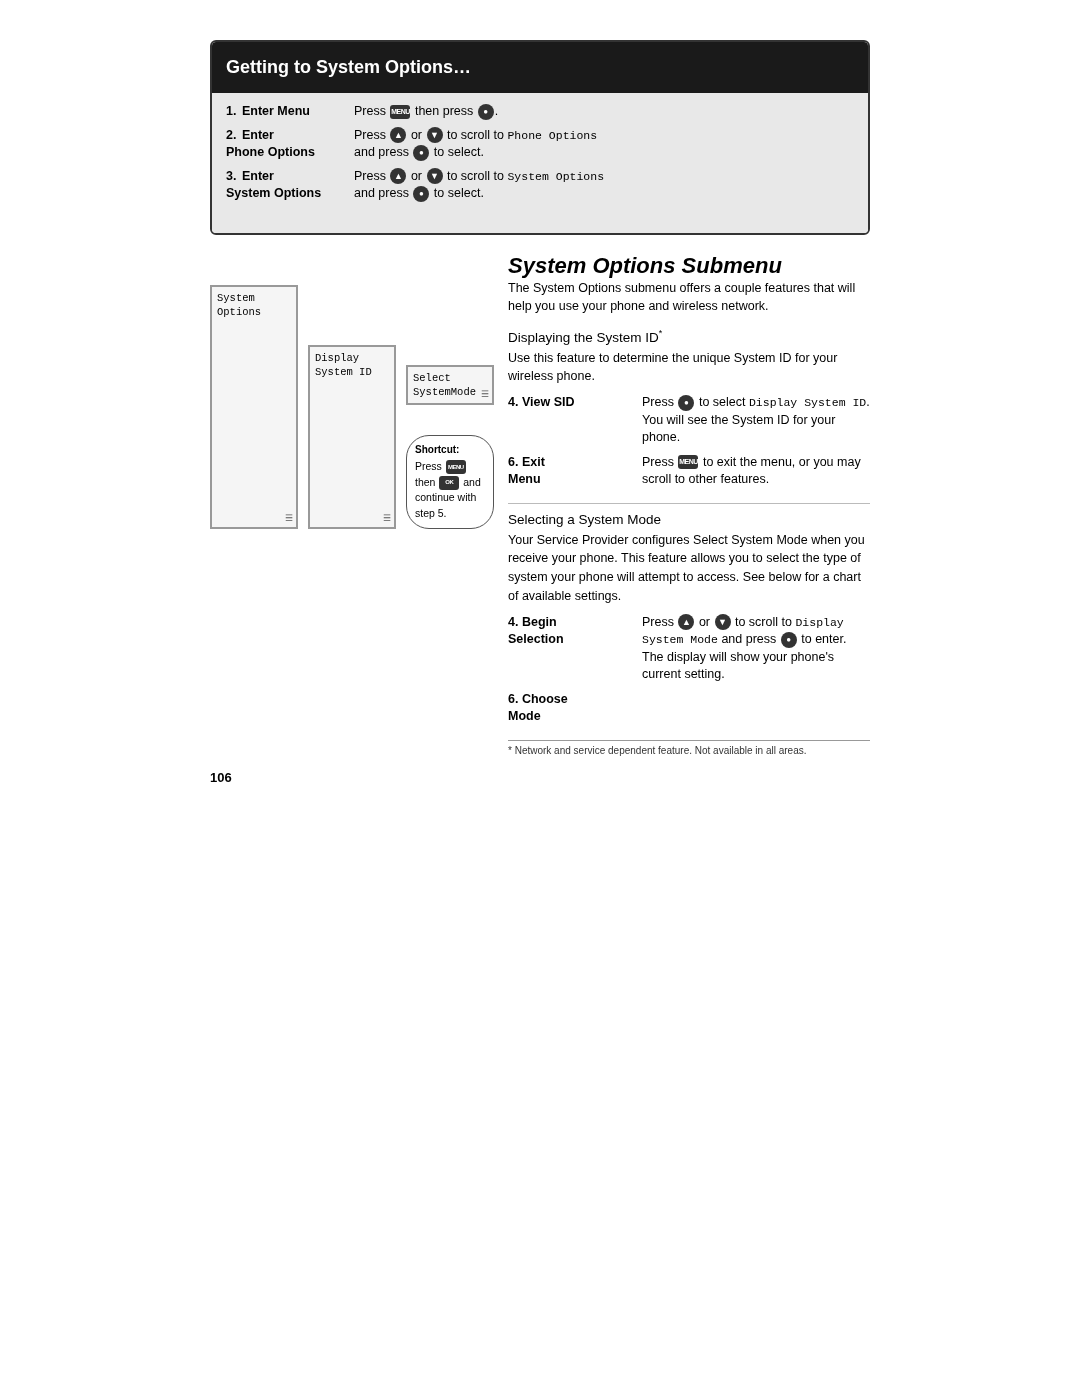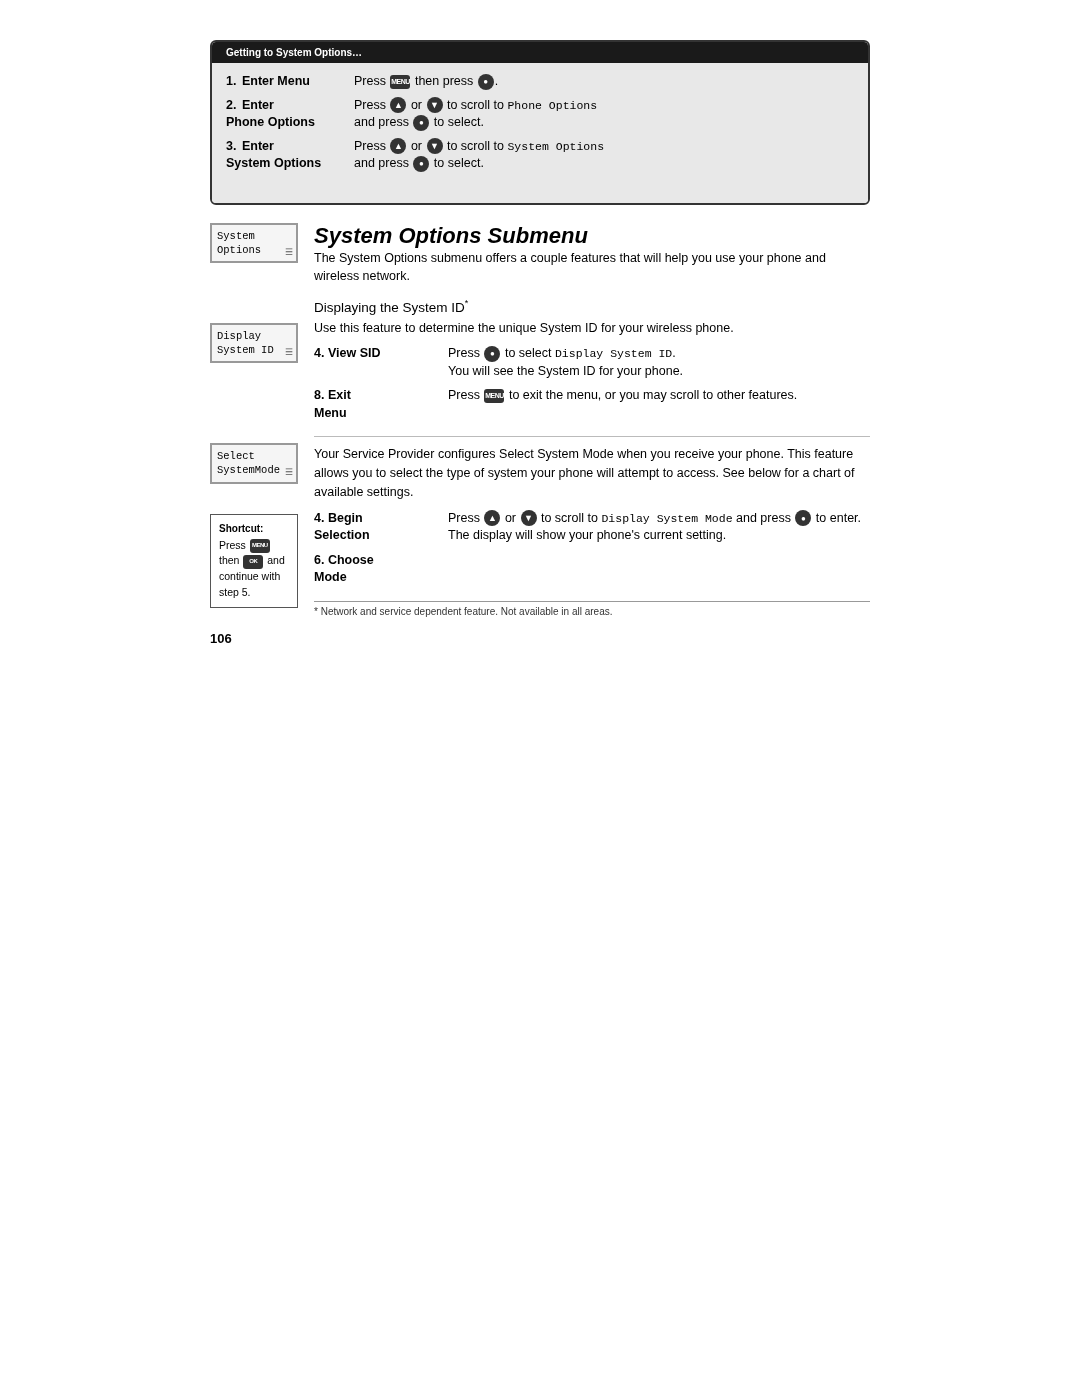--- a/index.html
+++ b/index.html
@@ -25,23 +25,23 @@
     
     .getting-box {
       border: 2px solid #333;
       border-radius: 6px;
       overflow: hidden;
       margin-bottom: 18px;
     }
     .getting-box-header {
       background: #1a1a1a;
       color: #fff;
-      font-size: 10px;
-      font-weight: bold;
-      padding: 5px 14px;
+      font-size: 18px;
+      font-weight: bold;
+      padding: 15px 14px;
       border-radius: 3px 3px 0 0;
     }
     .getting-box-body {
       background: #e8e8e8;
       padding: 10px 14px 24px 14px;
     }
     .step-row {
       display: flex;
       align-items: flex-start;
       margin-bottom: 6px;
@@ -112,22 +112,24 @@
     }
 
     
     .main-content {
       display: flex;
       gap: 14px;
       align-items: flex-start;
     }
     .screen-col {
       display: flex;
-      flex-direction: column;
+      flex-direction: row;
+      gap: 10px;
       min-width: 90px;
+      margin-top: 32px;
     }
     .phone-screen {
       border: 2px solid #999;
       background: #f5f5f5;
       font-family: 'Courier New', Courier, monospace;
       font-size: 10.5px;
       padding: 4px 5px;
       width: 88px;
       line-height: 1.35;
       position: relative;
@@ -277,21 +279,21 @@
       <div class="phone-screen" style="margin-top:60px;">
         Display<br>System ID
         <span class="phone-screen-icon">☰</span>
       </div>
 
       <div style="margin-top: 80px;">
         <div class="phone-screen">
           Select<br>SystemMode
           <span class="phone-screen-icon">☰</span>
         </div>
-        <div class="shortcut-box" style="margin-top: 30px;">
+        <div class="shortcut-box" style="margin-top: 30px; border-radius: 23px;">
           <div class="shortcut-title">Shortcut:</div>
           <div>
             Press <span class="btn-icon-menu" style="font-size:6px;">MENU</span> then <span class="btn-icon-menu" style="font-size:6px;">OK</span> and continue with step 5.
           </div>
         </div>
       </div>
 
     </div>
 
     <div class="content-col">
@@ -309,30 +311,33 @@
 
         <div class="numbered-step">
           <div class="n-label"><strong>4. View SID</strong></div>
           <div class="n-desc">
             Press <span class="btn-icon-ok">●</span> to select <span class="mono">Display System ID</span>.<br>
             You will see the System ID for your phone.
           </div>
         </div>
 
         <div class="numbered-step">
-          <div class="n-label"><strong>8. Exit</strong><br><strong>Menu</strong></div>
+          <div class="n-label"><strong>6. Exit</strong><br><strong>Menu</strong></div>
           <div class="n-desc">
             Press <span class="btn-icon-menu">MENU</span> to exit the menu, or you may scroll to other features.
           </div>
         </div>
       </div>
 
       <hr class="divider-line">
 
       <div class="sub-section">
+        <div class="sub-section-title">
+          Selecting a System Mode
+        </div>
         <div class="sub-section-desc">
           Your Service Provider configures Select System Mode when you receive your phone. This feature allows you to select the type of system your phone will attempt to access. See below for a chart of available settings.
         </div>
 
         <div class="numbered-step">
           <div class="n-label"><strong>4. Begin</strong><br><strong>Selection</strong></div>
           <div class="n-desc">
             Press <span class="btn-icon">▲</span> or <span class="btn-icon">▼</span> to scroll to <span class="mono">Display System Mode</span> and press <span class="btn-icon-ok">●</span> to enter. The display will show your phone's current setting.
           </div>
         </div>

